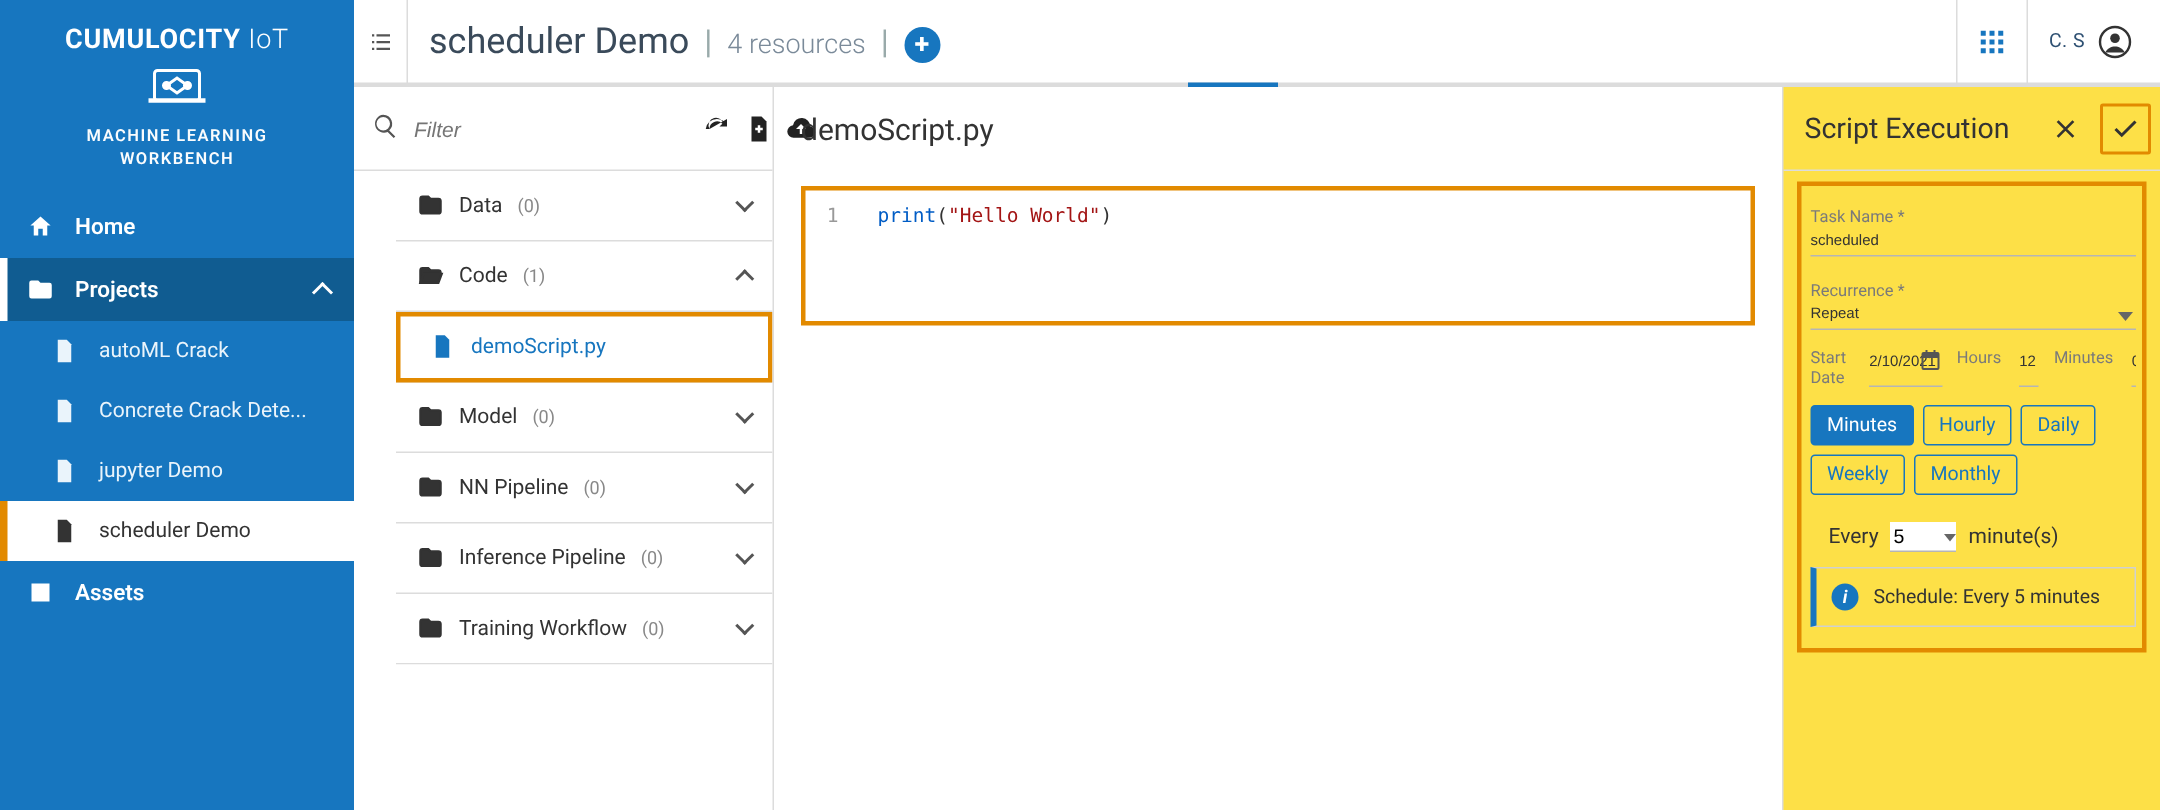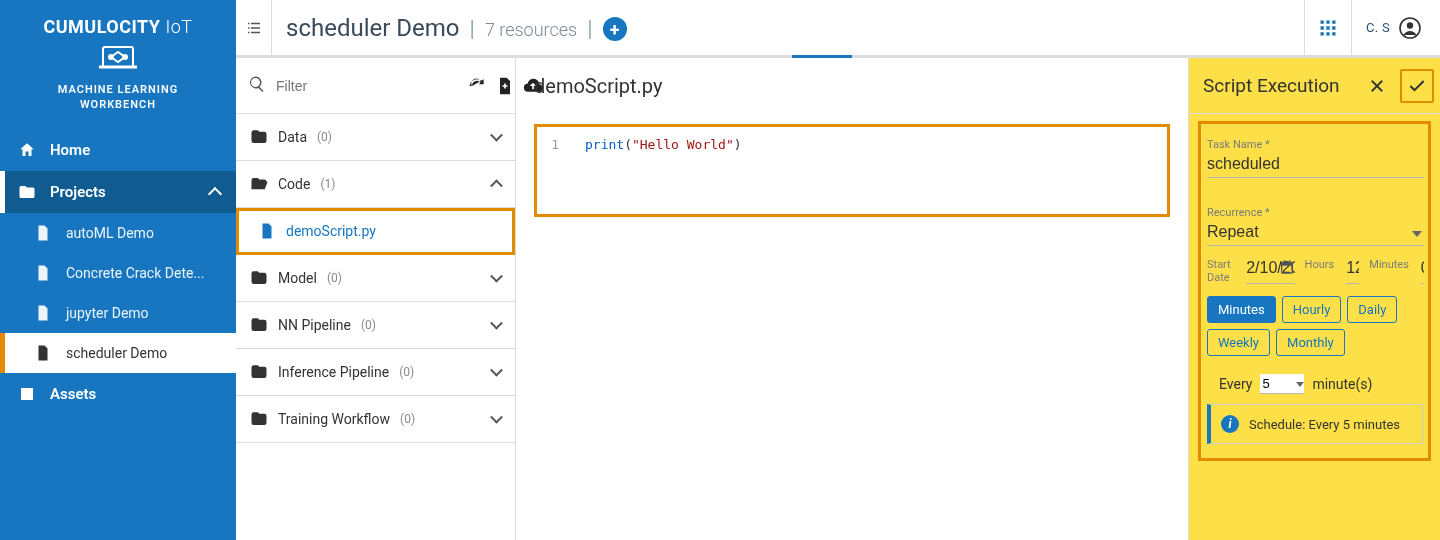--- a/index.html
+++ b/index.html
@@ -112,25 +112,25 @@
 
   
   .workspace{flex:1;display:flex;min-height:0;}
 
   
   .file-panel{
     width:var(--list-w);border-right:1px solid var(--border);display:flex;flex-direction:column;background:#fff;flex:0 0 auto;
   }
   .file-tools{height:56px;display:flex;align-items:center;gap:8px;padding:0 12px;border-bottom:1px solid var(--border);}
   .search-ico{color:#555;}
-  .filter-input{flex:1;border:none;outline:none;color:#888;font-size:14px;background:transparent;}
+  .filter-input{flex:1;border:none;outline:none;font-style:italic;color:#888;font-size:14px;background:transparent;}
   .tool-btn{color:#222;cursor:pointer;width:24px;display:flex;align-items:center;justify-content:center;}
   .tool-btn svg{width:20px;height:20px;fill:currentColor;}
 
-  .tree{overflow:auto;}
+  .tree{overflow:auto;padding-left:28px;}
   .tree-item{
     display:flex;align-items:center;gap:10px;
     padding:14px 14px;border-bottom:1px solid var(--border);
     cursor:pointer;color:#333;position:relative;
   }
   .tree-item .count{color:#888;font-size:12px;}
   .tree-item .expander{
     position:absolute;right:14px;top:50%;width:9px;height:9px;
     border-right:2px solid #555;border-bottom:2px solid #555;
     transform:translateY(-70%) rotate(45deg);
@@ -172,21 +172,21 @@
   }
   .exec-title{font-size:19px;color:#333;flex:1;}
   .hdr-btn{width:34px;height:34px;display:flex;align-items:center;justify-content:center;color:#333;cursor:pointer;border-radius:2px;}
   .hdr-btn.hl{border:2px solid var(--hl);}
 
   .exec-form{margin:10px 12px;padding:8px 4px 10px 6px;outline:3px solid var(--hl);}
   .field-label{font-size:11px;color:#7a7a7a;margin-top:6px;}
   .req::after{content:" *";}
   .txt-input{
     width:100%;border:none;border-bottom:1px solid #b5b5b5;
-    padding:4px 0 4px 0;font-size:16px;color:#333;outline:none;background:transparent;
+    padding:4px 0 4px 0;font-size:10px;color:#333;outline:none;background:transparent;
   }
   .select-wrap{position:relative;}
   .select-wrap::after{
     content:"";position:absolute;right:2px;top:50%;width:0;height:0;
     border-left:5px solid transparent;border-right:5px solid transparent;border-top:6px solid #666;
     transform:translateY(-2px);
   }
   .row{display:flex;gap:10px;margin-top:6px;}
   .col{flex:1;display:flex;min-width:0;gap:12px;}
   .col.date{flex:1.6;position:relative;}
@@ -255,21 +255,21 @@
         </span>
       <span class="label">Projects</span>
     </div>
     <div class="sub-items">
       <div class="sub-item">
         <span class="ico">
             <svg viewBox="0 0 24 24">
               <path d="M6 2h8l4 4v16H6z"></path>
             </svg>
           </span>
-        <span>autoML Demo</span>
+        <span>autoML Crack</span>
       </div>
       <div class="sub-item">
         <span class="ico">
             <svg viewBox="0 0 24 24">
               <path d="M6 2h8l4 4v16H6z"></path>
             </svg>
           </span>
         <span>Concrete Crack Dete...</span>
       </div>
       <div class="sub-item">
@@ -305,21 +305,21 @@
 
   <div class="topbar">
     <div class="toggle-list">
       <svg width="18" height="18" viewBox="0 0 24 24" fill="#555">
           <path d="M4 5h2v2H4zM8 5h12v2H8zM4 11h2v2H4zM8 11h12v2H8zM4 17h2v2H4zM8 17h12v2H8z"></path>
         </svg>
     </div>
     <div class="crumb">
       <span class="crumb-title">scheduler Demo</span>
       <span class="crumb-sep">|</span>
-      <span class="crumb-sub">7 resources</span>
+      <span class="crumb-sub">4 resources</span>
       <span class="crumb-sep">|</span>
       <span class="add-circle">+</span>
     </div>
     <div class="topbar-spacer"></div>
     <div class="app-switch">
       <svg width="20" height="20" viewBox="0 0 24 24">
           <path d="M3 3h4v4H3zm7 0h4v4h-4zm7 0h4v4h-4zM3 10h4v4H3zm7 0h4v4h-4zm7 0h4v4h-4zM3 17h4v4H3zm7 0h4v4h-4zm7 0h4v4h-4z"></path>
         </svg>
     </div>
     <div class="user">
@@ -459,21 +459,21 @@
           <svg width="20" height="20" viewBox="0 0 24 24" fill="none" stroke="#333" stroke-width="2.4">
               <path d="M4 12l5 5L20 6"></path>
             </svg>
         </span>
       </div>
 
       <div class="exec-form">
         <div class="field-label req">Task Name</div>
         <input class="txt-input" value="scheduled" style="">
 
-        <div class="field-label req" style="margin-top:28px">Recurrence</div>
+        <div class="field-label req" style="margin-top:16px">Recurrence</div>
         <div class="select-wrap">
           <input class="txt-input" readonly="" value="Repeat" style="">
         </div>
 
         <div class="row">
           <div class="col date">
             <div class="field-label">Start Date</div>
             <input class="txt-input" value="2/10/2021" style="">
             <span class="cal-ico">
               <svg width="16" height="16" viewBox="0 0 24 24" fill="#555">

